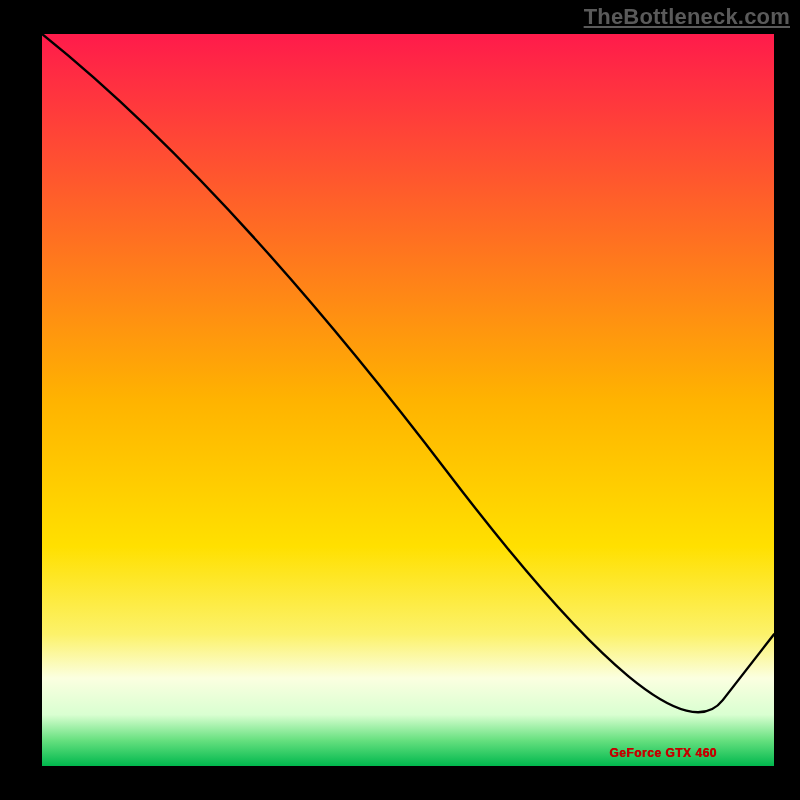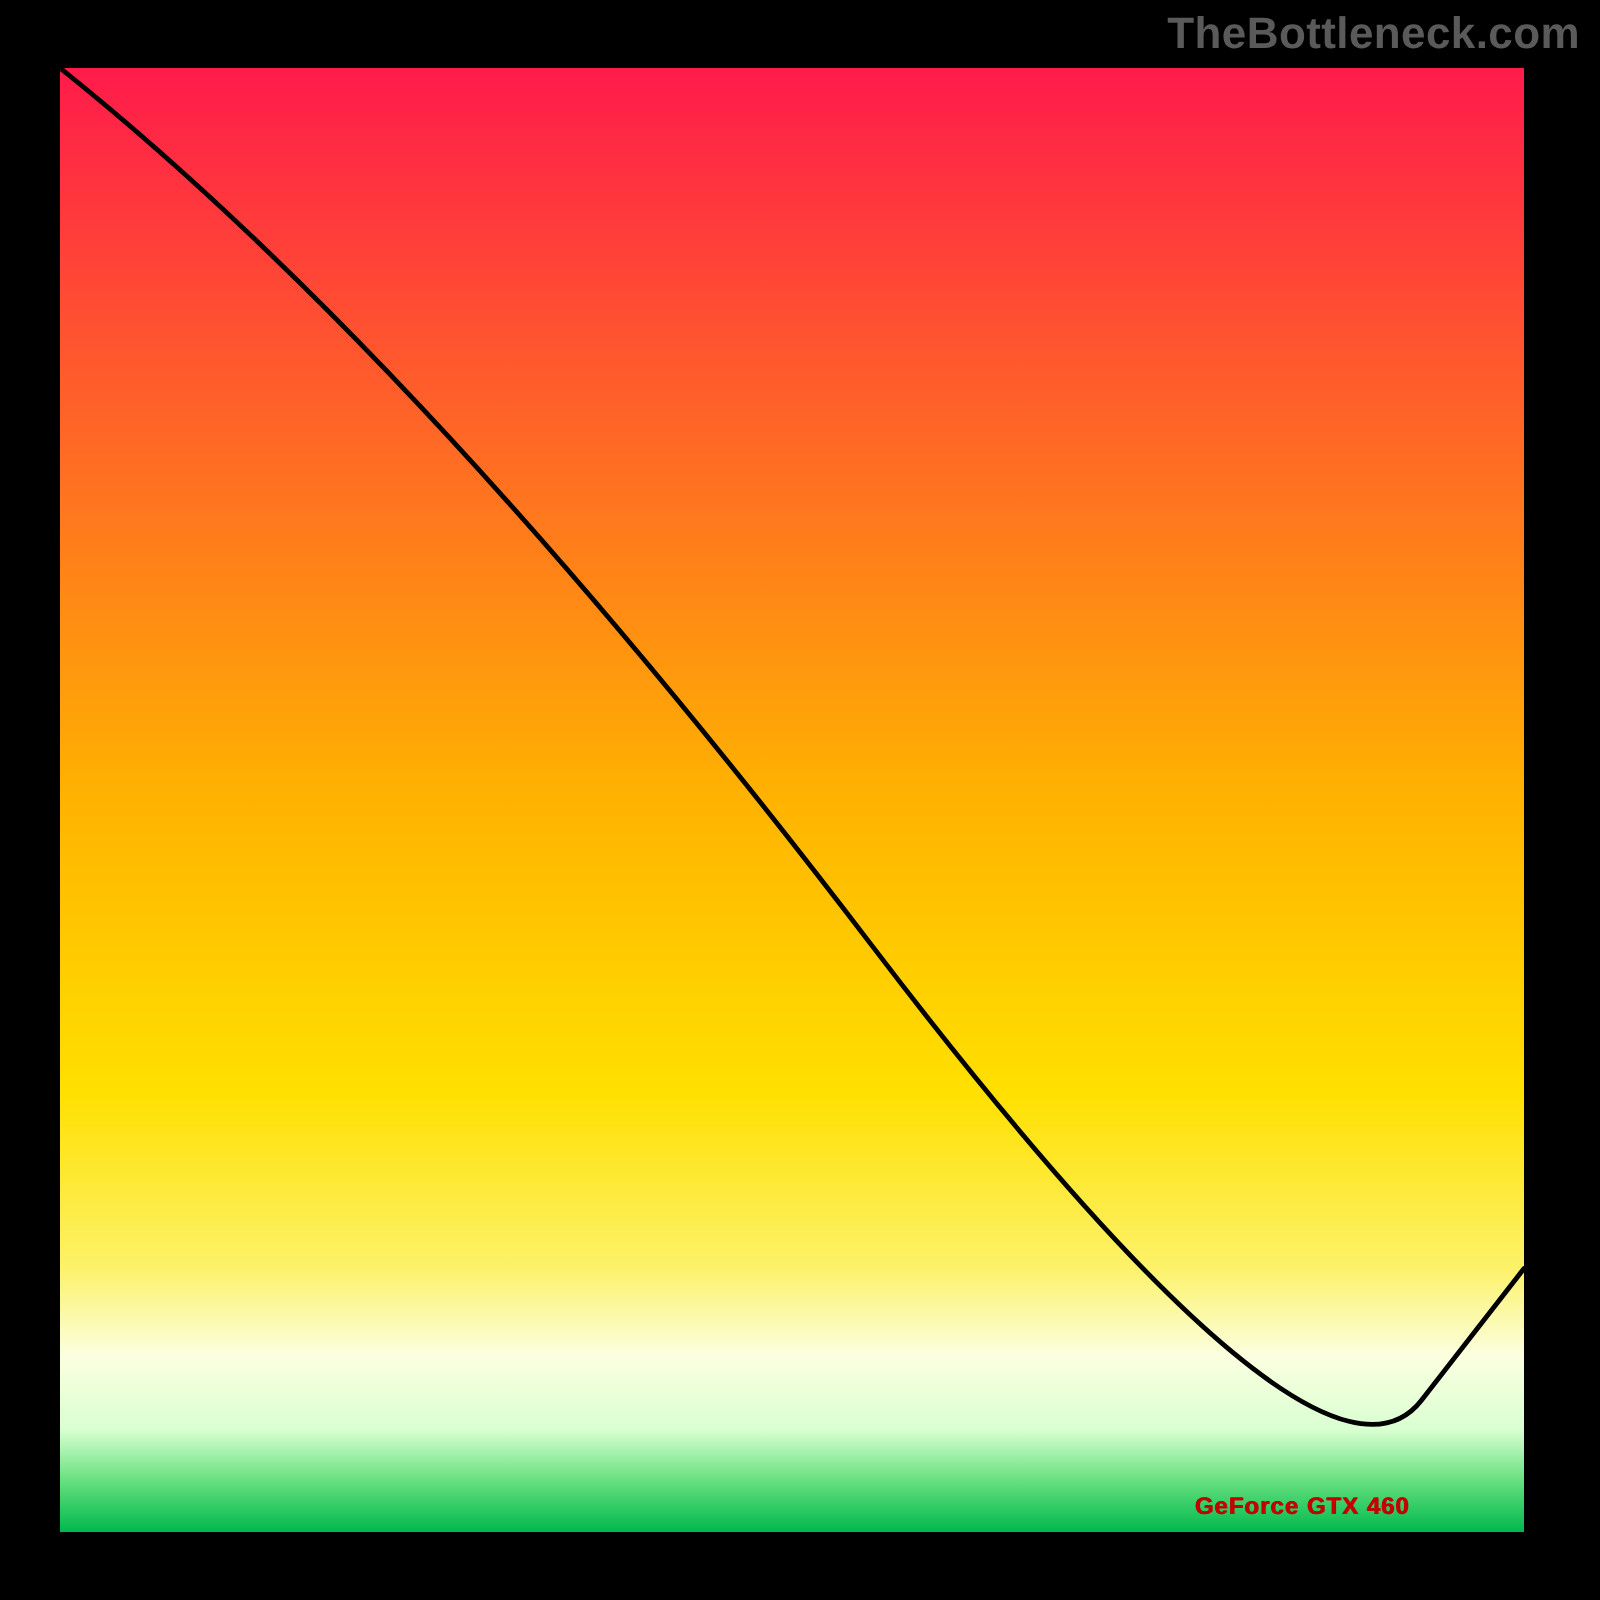--- a/index.html
+++ b/index.html
@@ -19,24 +19,25 @@
   }
   .watermark {
     position: absolute;
     top: 4px;
     right: 10px;
     color: #5a5a5a;
     font-size: 22px;
     font-weight: 600;
     letter-spacing: 0.2px;
     user-select: none;
+    text-decoration: underline;
   }
   .plot-wrap {
     position: absolute;
-    left: 30px;
+    left: 42px;
     top: 34px;
     width: 732px;
     height: 732px;
     background: #c4b5fd;
   }
   svg { display: block; }
   .annotation {
     position: absolute;
     color: #c40000;
     font-size: 12px;

